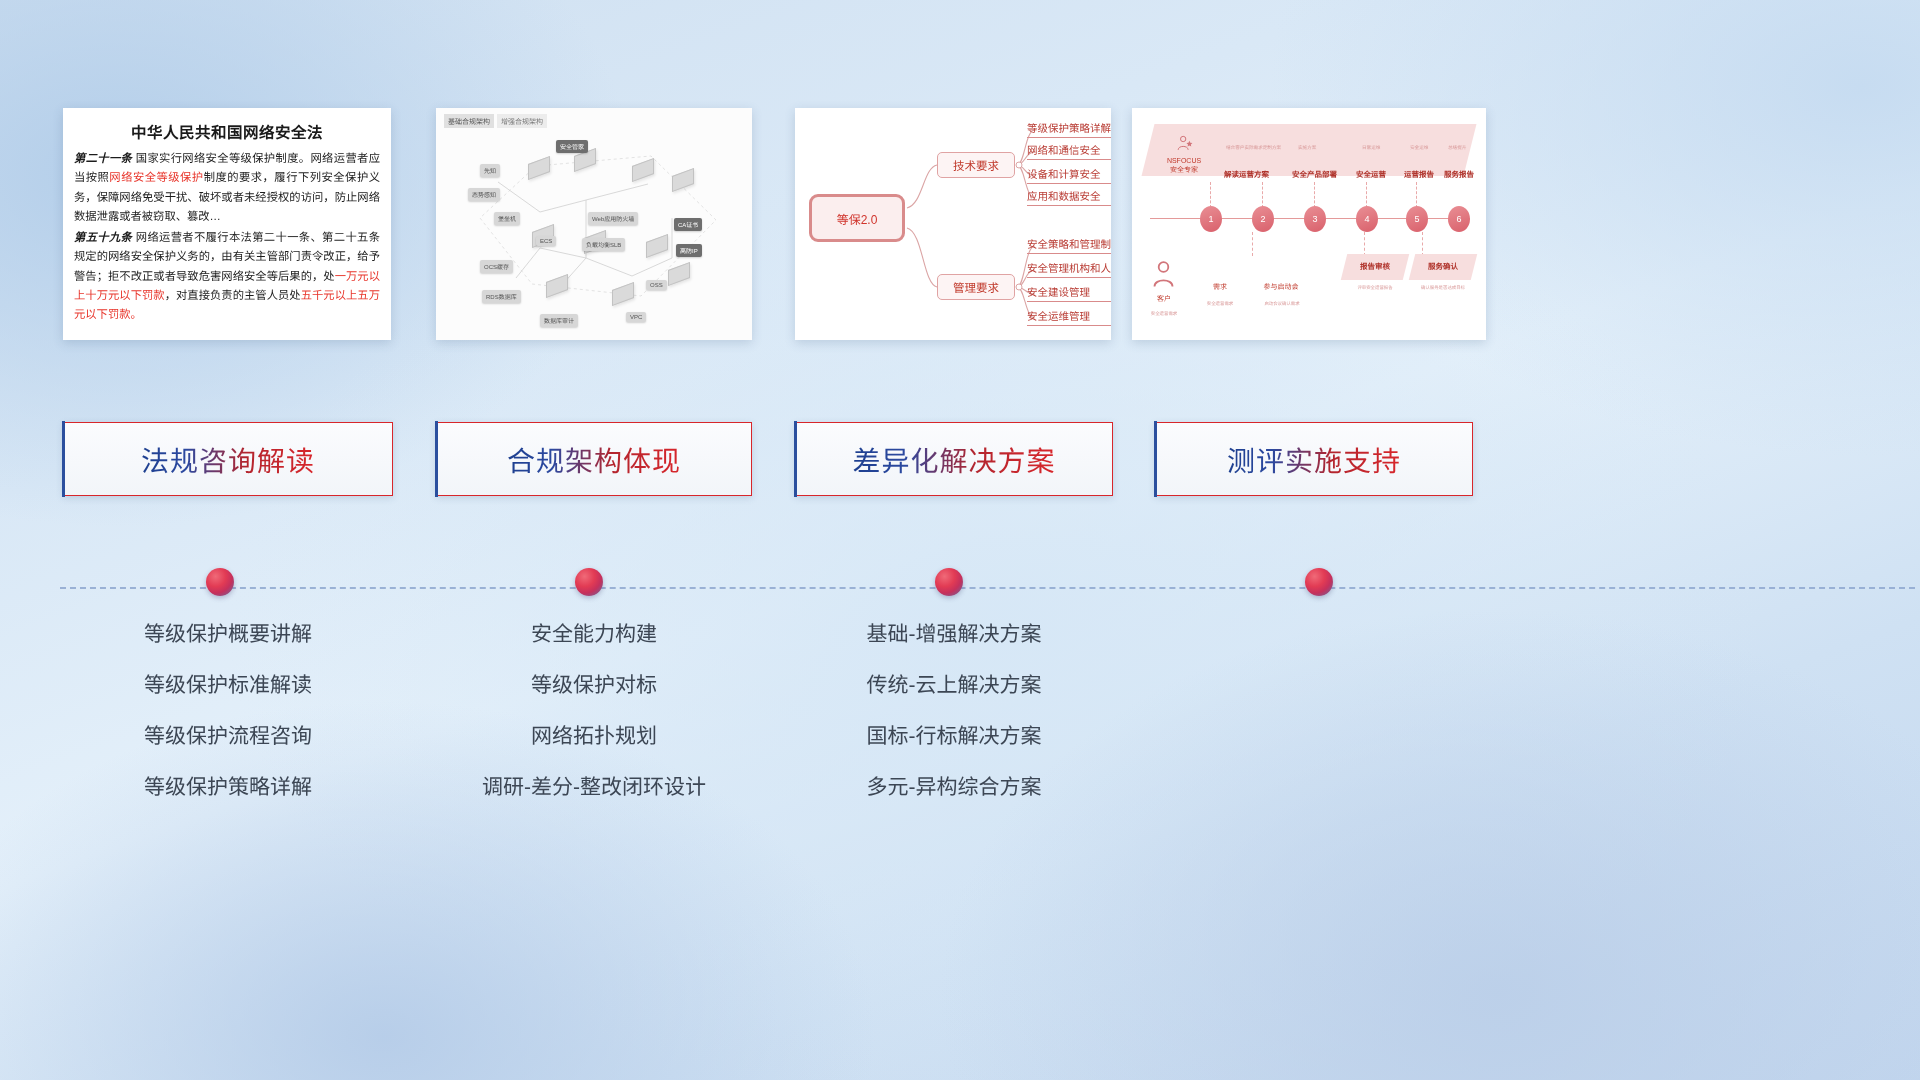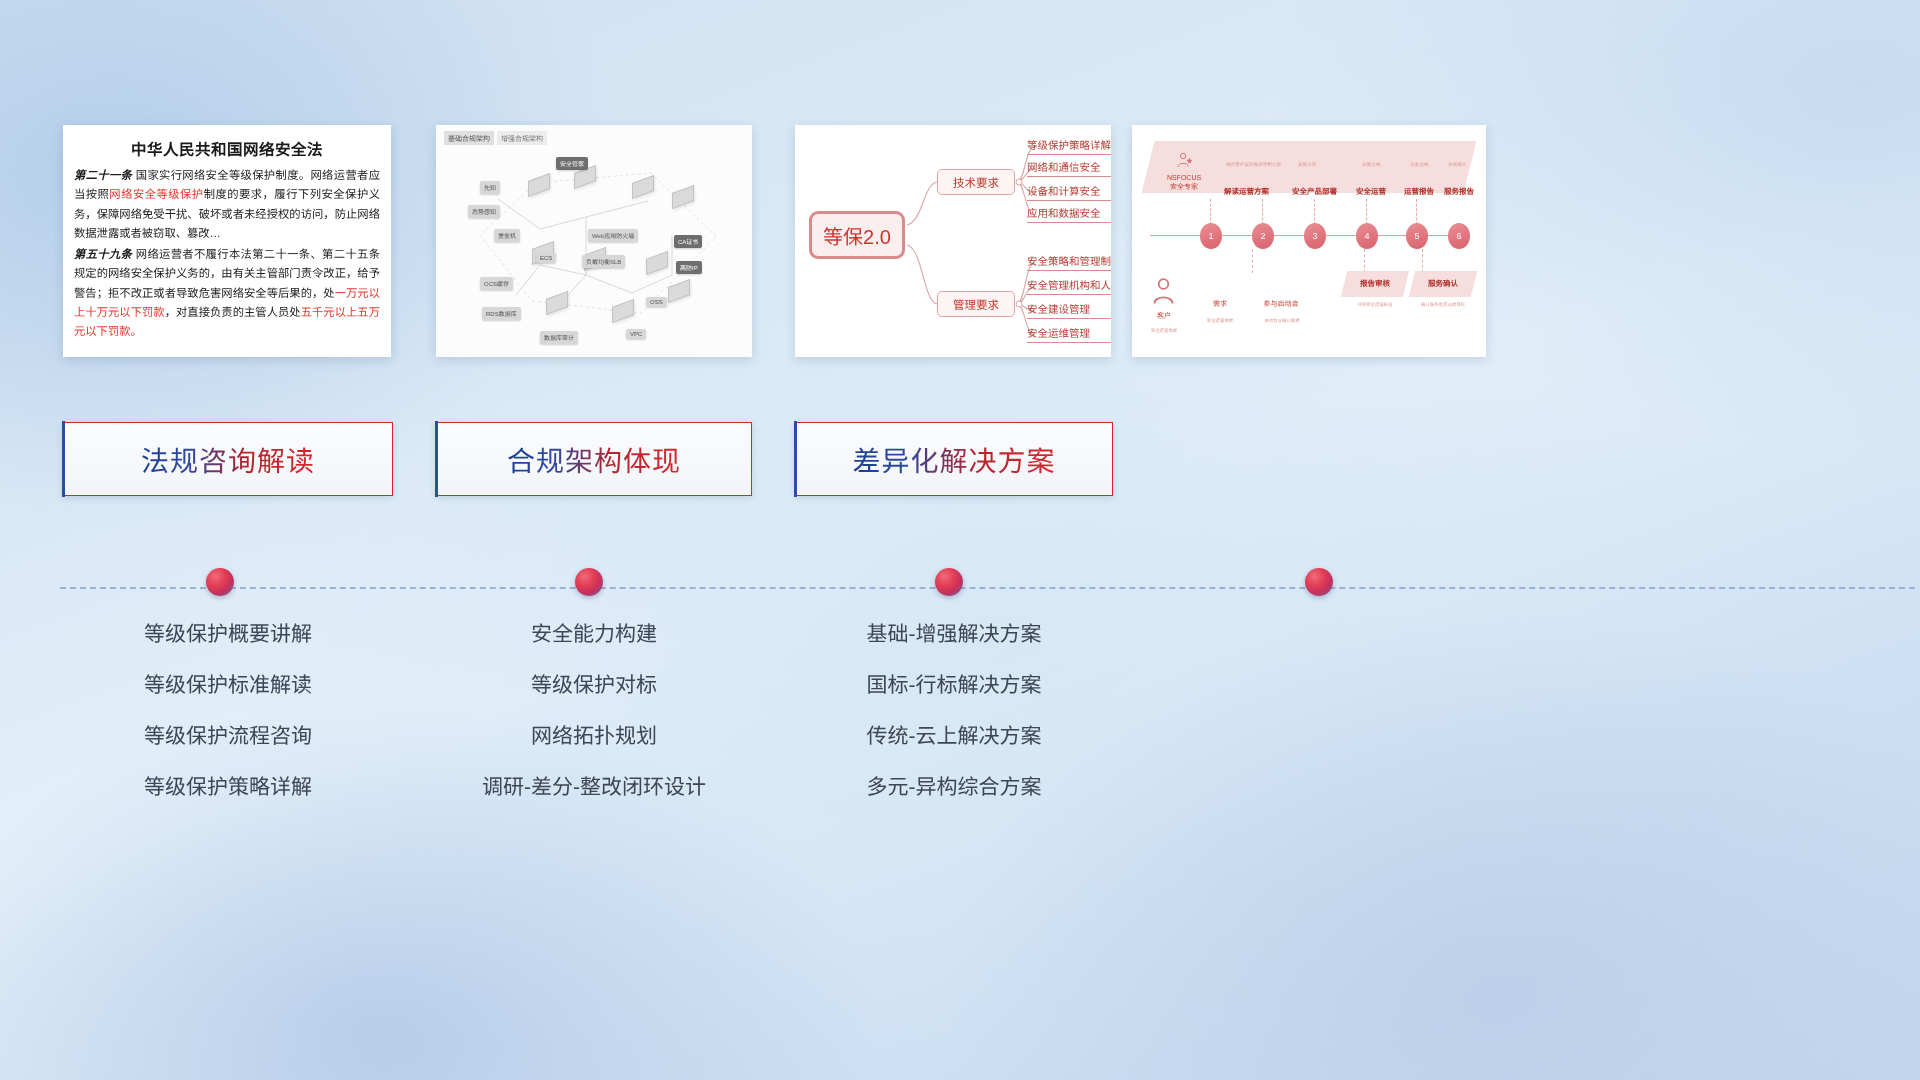--- a/index.html
+++ b/index.html
@@ -11,21 +11,21 @@
       radial-gradient(ellipse 900px 620px at 78% 92%, rgba(186,206,232,0.85) 0%, rgba(186,206,232,0) 62%),
       radial-gradient(ellipse 820px 560px at 20% 96%, rgba(176,200,230,0.80) 0%, rgba(176,200,230,0) 60%),
       radial-gradient(ellipse 1100px 700px at 52% 58%, rgba(214,231,246,0.95) 0%, rgba(214,231,246,0) 70%),
       radial-gradient(ellipse 760px 520px at 6% 16%, rgba(178,205,233,0.95) 0%, rgba(178,205,233,0) 68%),
       radial-gradient(ellipse 900px 560px at 97% 8%, rgba(196,218,240,0.9) 0%, rgba(196,218,240,0) 66%),
       linear-gradient(160deg, #cfe0f1 0%, #d9e8f6 28%, #e4f0fa 50%, #cfe1f3 74%, #c2d6ee 100%);
     position: relative;
   }
 
   
-  .cards-row { position: absolute; top: 125px; left: 0; width: 1920px; height: 282px; padding-left: 43px; }
+  .cards-row { position: absolute; top: 108px; left: 0; width: 1920px; height: 282px; padding-left: 43px; }
   .card {
     position: absolute; top: 0; height: 232px;
     background: #ffffff;
     box-shadow: 0 3px 10px rgba(60,90,130,0.20);
     overflow: hidden;
   }
   .card-1 { left: 63px;   width: 328px; }
   .card-2 { left: 436px;  width: 316px; }
   .card-3 { left: 795px;  width: 316px; }
   .card-4 { left: 1132px; width: 354px; }
@@ -57,21 +57,21 @@
   .cube {
     position: absolute; width: 22px; height: 16px; background: #dadada;
     border: 1px solid #c2c2c2; transform: skewY(-20deg); box-shadow: 1px 2px 3px rgba(0,0,0,0.10);
   }
 
   
   .mind { position: relative; width: 100%; height: 100%; }
   .mm-root {
     position: absolute; left: 14px; top: 86px; width: 96px; height: 48px;
     background: #fbeeee; border: 3px solid #d98b8b; border-radius: 9px;
-    color: #d0342c; font-size: 20px; display: flex; align-items: center; justify-content: center;
+    color: #d0342c; font-size: 12px; display: flex; align-items: center; justify-content: center;
   }
   .mm-mid {
     position: absolute; width: 78px; height: 26px;
     background: #fdf4f4; border: 1.5px solid #e0a3a3; border-radius: 5px;
     color: #c0392b; font-size: 11.5px; display: flex; align-items: center; justify-content: center;
   }
   .mm-mid.m1 { left: 142px; top: 44px; }
   .mm-mid.m2 { left: 142px; top: 166px; }
   .mm-leaf {
     position: absolute; left: 232px; width: 92px; color: #b83a32; font-size: 10.5px;
@@ -332,20 +332,23 @@
 <div class="title-row">
   <div class="title-box tb-1">
     <span>法规咨询解读</span>
   </div>
   <div class="title-box tb-2">
     <span>合规架构体现</span>
   </div>
   <div class="title-box tb-3">
     <span>差异化解决方案</span>
   </div>
+  <div class="title-box tb-4">
+    <span>测评实施支持</span>
+  </div>
 </div>
 
 <div class="timeline">
   <div class="tl-line"></div>
   <div class="tl-dot tl-d1"></div>
   <div class="tl-dot tl-d2"></div>
   <div class="tl-dot tl-d3"></div>
   <div class="tl-dot tl-d4"></div>
 </div>
 
@@ -357,17 +360,17 @@
     <li>等级保护策略详解</li>
   </ul>
   <ul class="list-col lc-2">
     <li>安全能力构建</li>
     <li>等级保护对标</li>
     <li>网络拓扑规划</li>
     <li>调研-差分-整改闭环设计</li>
   </ul>
   <ul class="list-col lc-3">
     <li>基础-增强解决方案</li>
+    <li>传统-云上解决方案</li>
     <li>国标-行标解决方案</li>
-    <li>传统-云上解决方案</li>
     <li>多元-异构综合方案</li>
   </ul>
 </div>
 
 </body></html>

